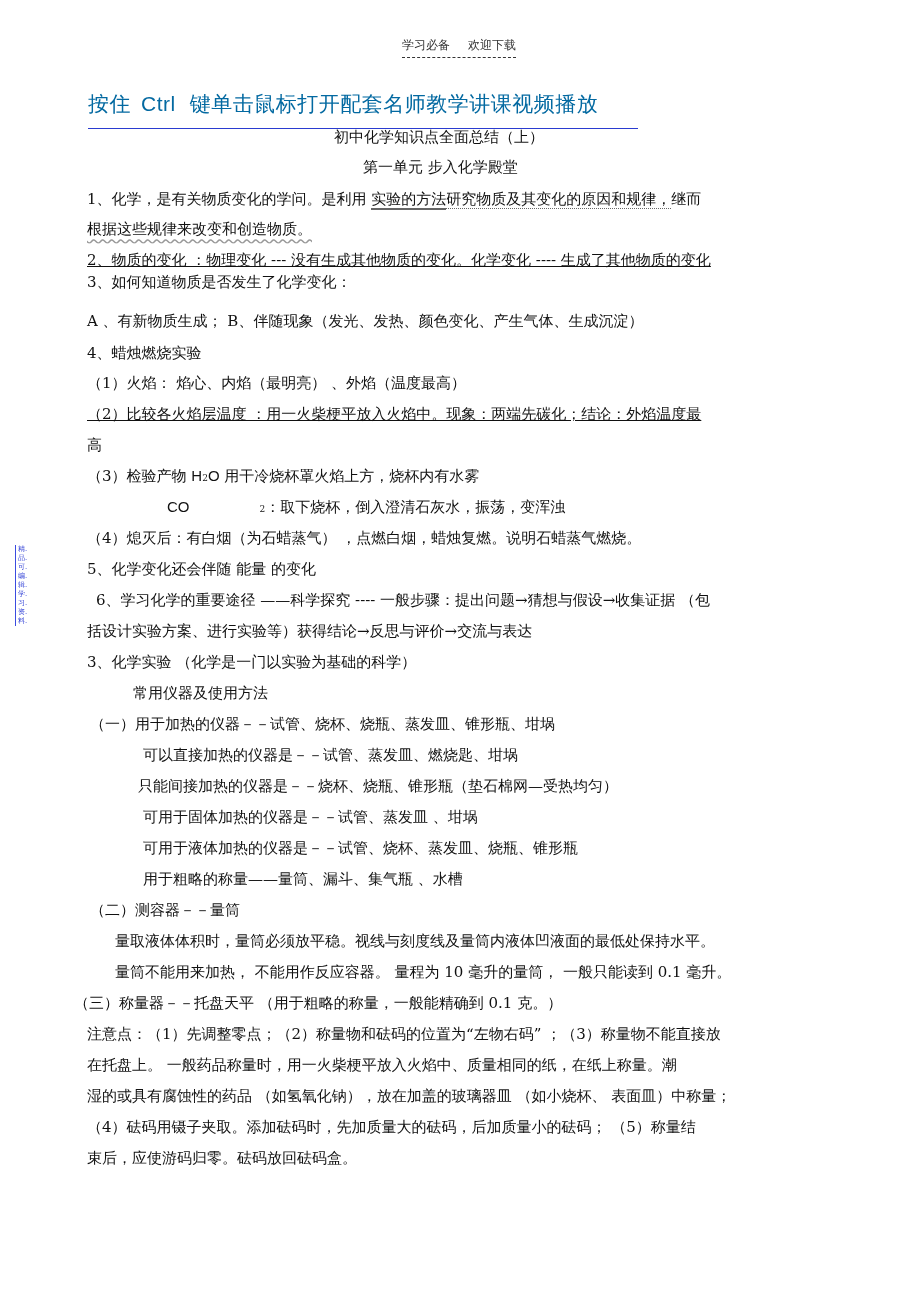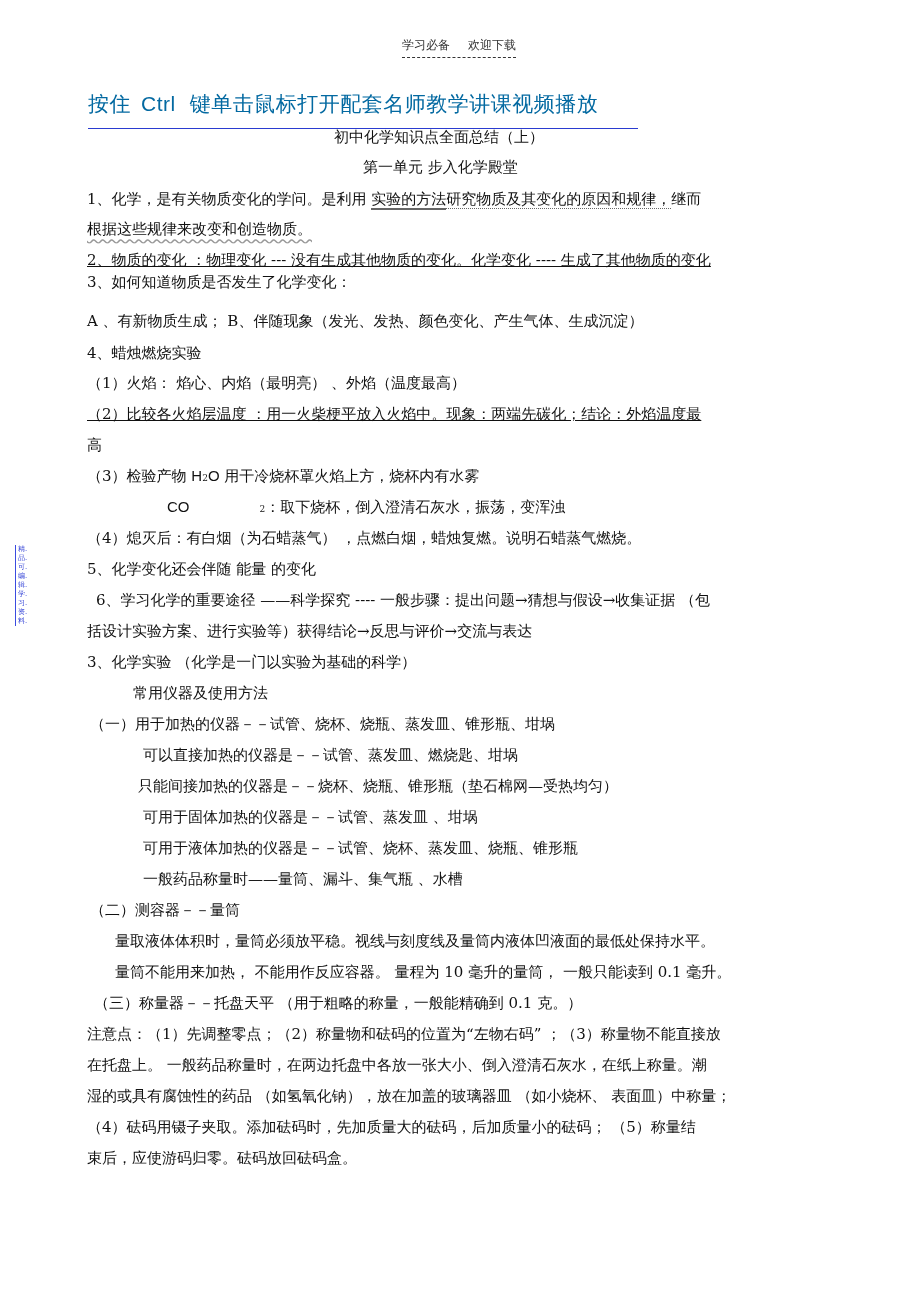--- a/index.html
+++ b/index.html
@@ -85,22 +85,22 @@
 <div class="line" style="left:87px;top:559px;">5、化学变化还会伴随  能量 的变化</div>
 <div class="line" style="left:87px;top:590px;margin-left:9px;">6、学习化学的重要途径  ——科学探究   ----    一般步骤：提出问题→猜想与假设→收集证据    （包</div>
 <div class="line" style="left:87px;top:621px;">括设计实验方案、进行实验等）获得结论→反思与评价→交流与表达</div>
 <div class="line" style="left:87px;top:652px;">3、化学实验 （化学是一门以实验为基础的科学）</div>
 <div class="line" style="left:133px;top:683px;">常用仪器及使用方法</div>
 <div class="line" style="left:90px;top:714px;">（一）用于加热的仪器－－试管、烧杯、烧瓶、蒸发皿、锥形瓶、坩埚</div>
 <div class="line" style="left:143px;top:745px;">可以直接加热的仪器是－－试管、蒸发皿、燃烧匙、坩埚</div>
 <div class="line" style="left:138px;top:776px;">只能间接加热的仪器是－－烧杯、烧瓶、锥形瓶（垫石棉网—受热均匀）</div>
 <div class="line" style="left:143px;top:807px;">可用于固体加热的仪器是－－试管、蒸发皿      、坩埚</div>
 <div class="line" style="left:143px;top:838px;">可用于液体加热的仪器是－－试管、烧杯、蒸发皿、烧瓶、锥形瓶</div>
-<div class="line" style="left:143px;top:869px;">一般药品称量时——量筒、漏斗、集气瓶      、水槽</div>
+<div class="line" style="left:143px;top:869px;">用于粗略的称量——量筒、漏斗、集气瓶      、水槽</div>
 <div class="line" style="left:90px;top:900px;">（二）测容器－－量筒</div>
 <div class="line" style="left:115px;top:931px;">量取液体体积时，量筒必须放平稳。视线与刻度线及量筒内液体凹液面的最低处保持水平。</div>
 <div class="line" style="left:115px;top:962px;">量筒不能用来加热，  不能用作反应容器。  量程为  10 毫升的量筒，  一般只能读到   0.1  毫升。</div>
-<div class="line" style="left:94px;top:993px;">（三）称量器－－托盘天平      （用于粗略的称量，一般能精确到     0.1  克。）</div>
+<div class="line" style="left:74px;top:993px;">（三）称量器－－托盘天平      （用于粗略的称量，一般能精确到     0.1  克。）</div>
 <div class="line" style="left:87px;top:1024px;">注意点：（1）先调整零点；（2）称量物和砝码的位置为“左物右码”  ；（3）称量物不能直接放</div>
-<div class="line" style="left:87px;top:1055px;">在托盘上。   一般药品称量时，在两边托盘中各放一张大小、倒入澄清石灰水，在纸上称量。潮</div>
+<div class="line" style="left:87px;top:1055px;">在托盘上。   一般药品称量时，用一火柴梗平放入火焰中、质量相同的纸，在纸上称量。潮</div>
 <div class="line" style="left:87px;top:1086px;">湿的或具有腐蚀性的药品   （如氢氧化钠），放在加盖的玻璃器皿  （如小烧杯、  表面皿）中称量；</div>
 <div class="line" style="left:87px;top:1117px;">（4）砝码用镊子夹取。添加砝码时，先加质量大的砝码，后加质量小的砝码；         （5）称量结</div>
 <div class="line" style="left:87px;top:1148px;">束后，应使游码归零。砝码放回砝码盒。</div>
 
 </body></html>

